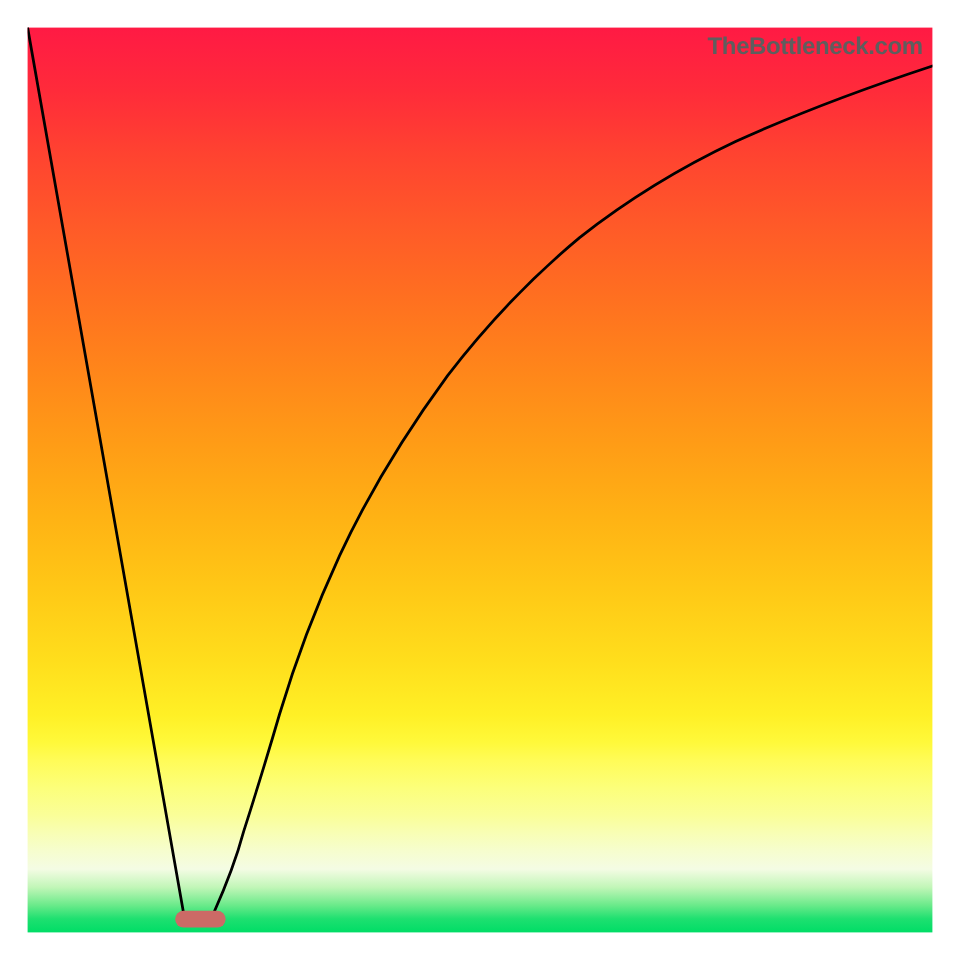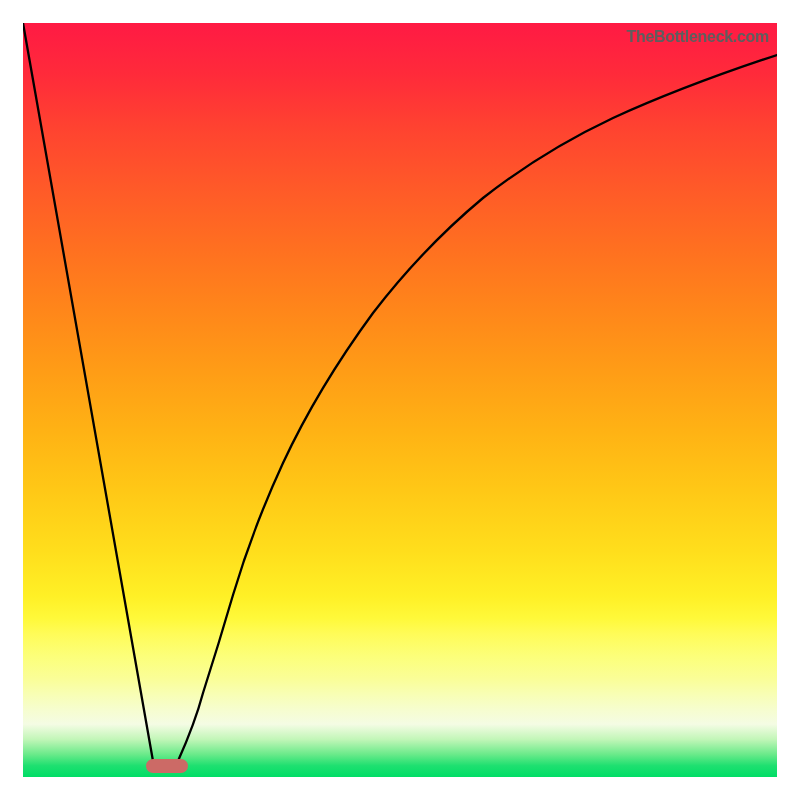--- a/index.html
+++ b/index.html
@@ -44,21 +44,21 @@
       #6aea8a 97%,
       #1ee070 98.5%,
       #00dd66 100%
     );
   }
   .watermark {
     position: absolute;
     top: 5px;
     right: 8px;
     font-family: Arial, sans-serif;
-    font-size: 16px;
+    font-size: 20px;
     font-weight: bold;
     color: #5e5e5e;
     z-index: 10;
     letter-spacing: -0.3px;
   }
   svg.curves {
     position: absolute;
     left: 0;
     top: 0;
     width: 754px;

